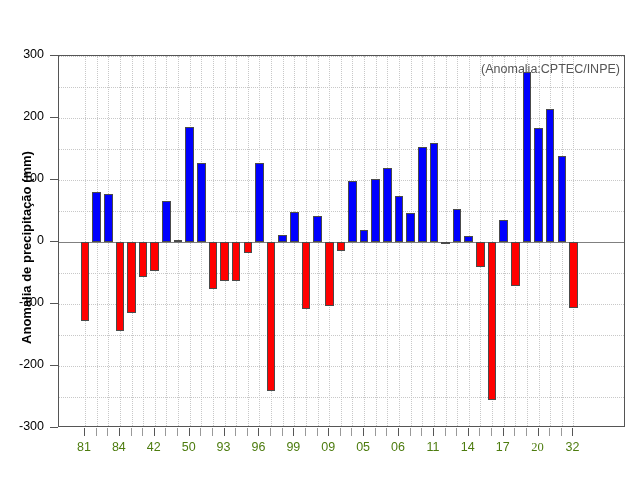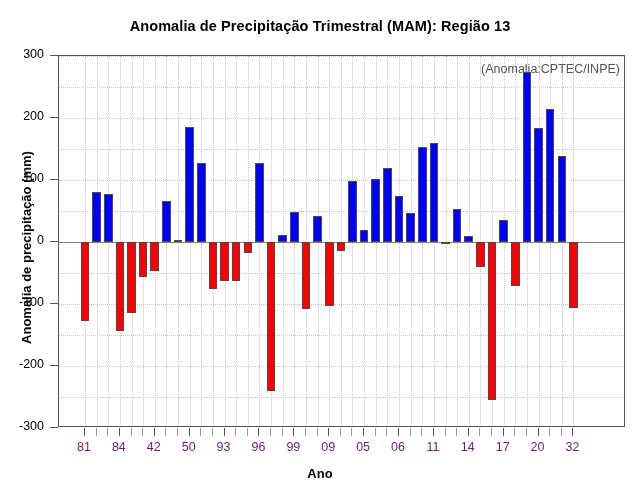--- a/index.html
+++ b/index.html
@@ -129,32 +129,30 @@
     height: 8px;
     border-left: 1px solid #999999;
   }
   .xtick-label {
     position: absolute;
     top: 440px;
     width: 40px;
     margin-left: -20px;
     text-align: center;
     font-size: 12.5px;
-    color: #701a75;
+    color: #4d7c0f;
   }
 </style>
 </head>
 <body>
 
 <div id="root">
 
-  <div class="chart-title">Anomalia de Precipitação Trimestral (MAM): Região 13</div>
 
   <div class="ylabel">Anomalia de precipitação (mm)</div>
-  <div class="xlabel">Ano</div>
 
   <div id="y-axis-ticks">
       <div class="ytick" style="top: 55px;"></div>
       <div class="ytick-label" style="top: 47px;">300</div>
       <div class="ytick" style="top: 117px;"></div>
       <div class="ytick-label" style="top: 109px;">200</div>
       <div class="ytick" style="top: 179px;"></div>
       <div class="ytick-label" style="top: 171px;">100</div>
       <div class="ytick" style="top: 241px;"></div>
       <div class="ytick-label" style="top: 233px;">0</div>
@@ -212,21 +210,21 @@
       <div class="xtick-minor" style="left: 456.16px;"></div>
       <div class="xtick" style="left: 467.79px;"></div>
       <div class="xtick-label" style="left: 467.79px;">14</div>
       <div class="xtick-minor" style="left: 479.42px;"></div>
       <div class="xtick-minor" style="left: 491.05px;"></div>
       <div class="xtick" style="left: 502.68px;"></div>
       <div class="xtick-label" style="left: 502.68px;">17</div>
       <div class="xtick-minor" style="left: 514.31px;"></div>
       <div class="xtick-minor" style="left: 525.94px;"></div>
       <div class="xtick" style="left: 537.57px;"></div>
-      <div class="xtick-label" style="left: 537.57px;">20</div>
+      <div class="xtick-label" style="left: 537.57px; font-family: Liberation Serif, serif;">20</div>
       <div class="xtick-minor" style="left: 549.2px;"></div>
       <div class="xtick-minor" style="left: 560.83px;"></div>
       <div class="xtick" style="left: 572.46px;"></div>
       <div class="xtick-label" style="left: 572.46px;">32</div>
     </div>
 
   <div id="plot">
     <div id="gridlines">
         <div class="gridline-h" style="top: 0px;"></div>
         <div class="gridline-h" style="top: 62px;"></div>

